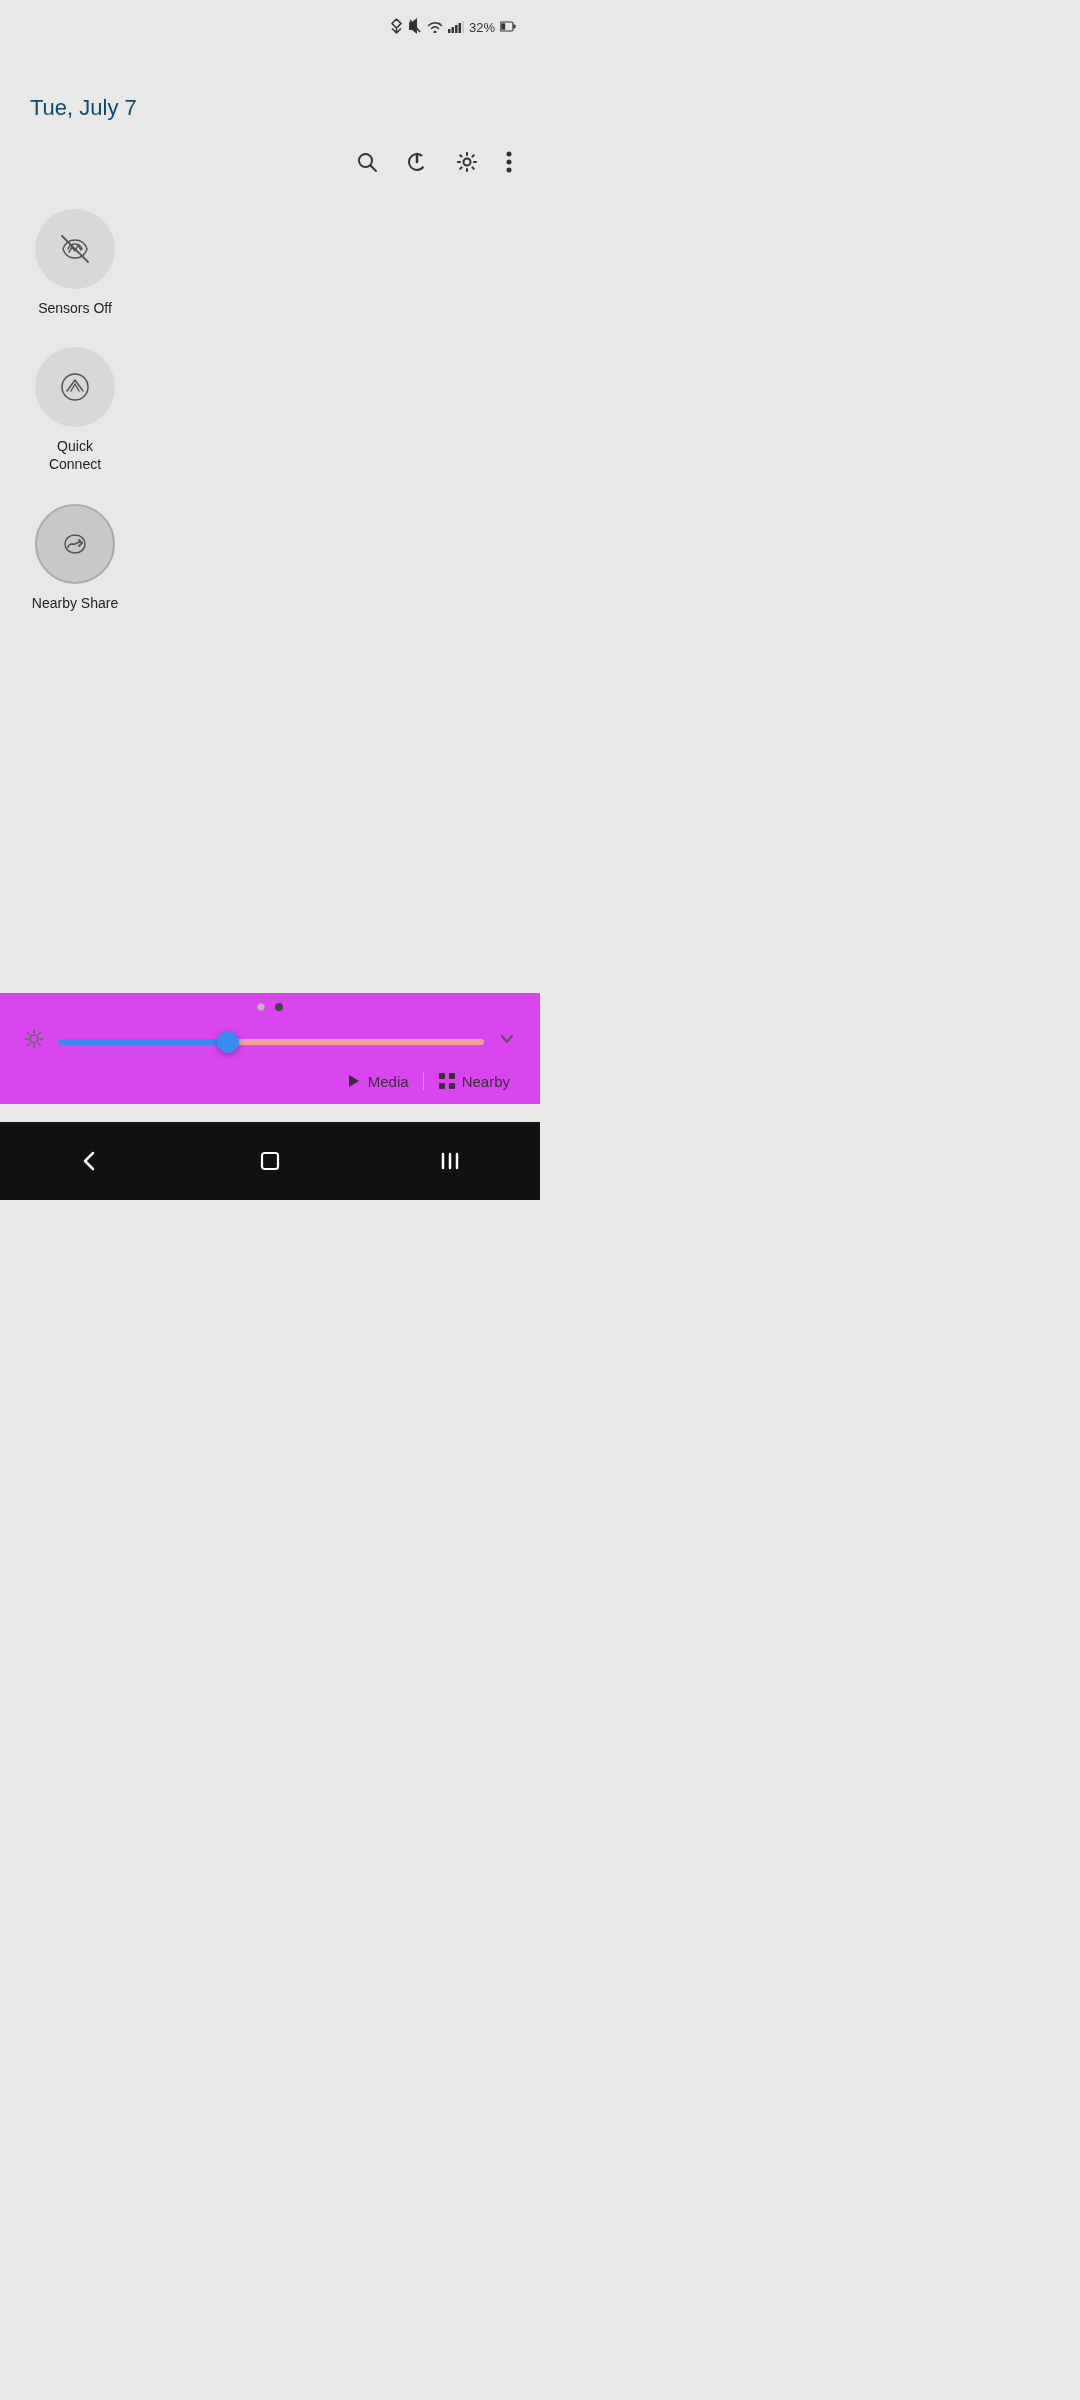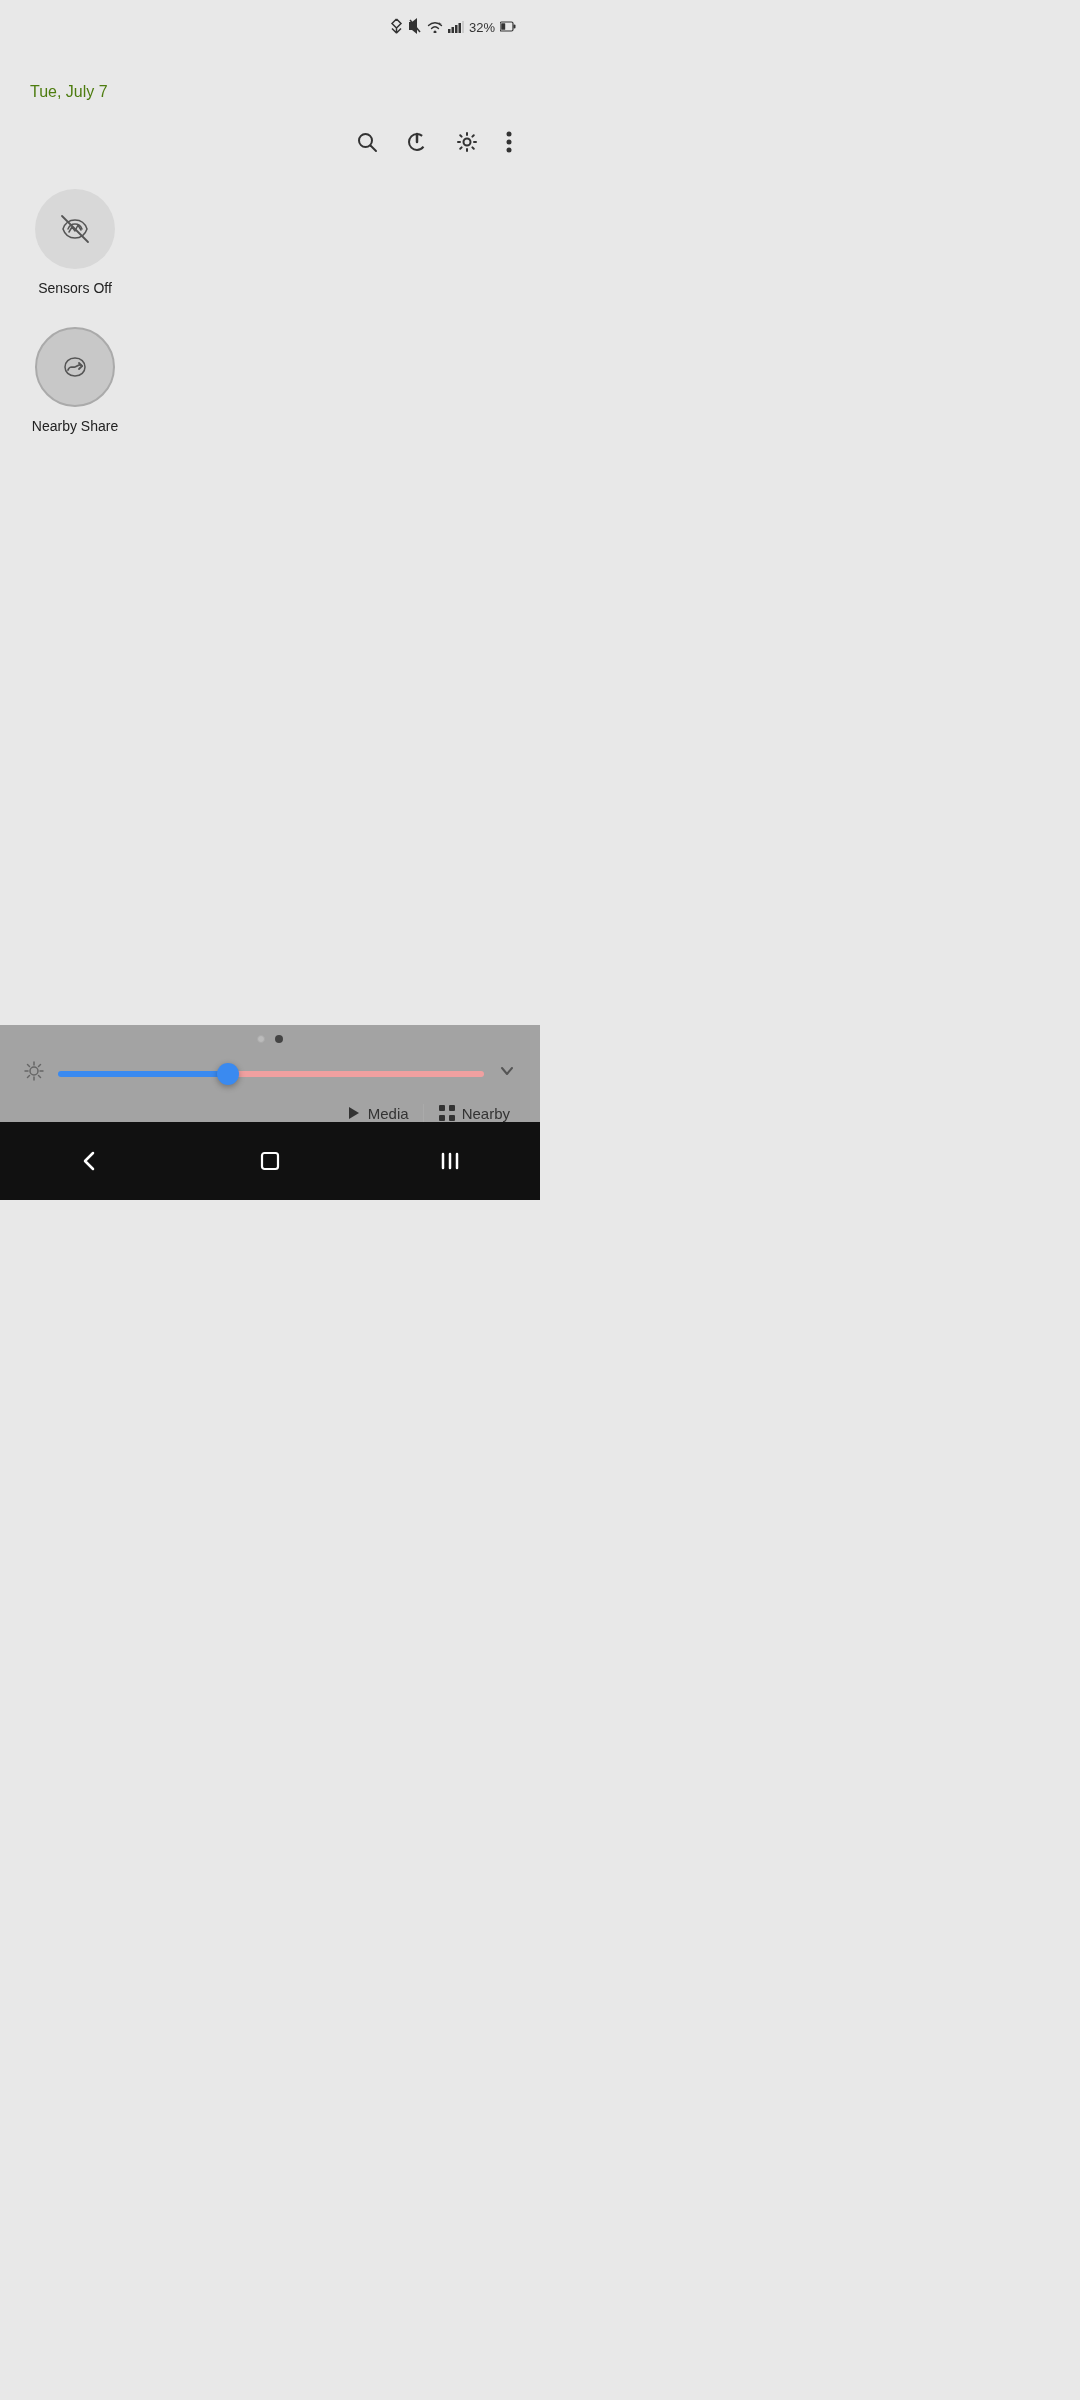--- a/index.html
+++ b/index.html
@@ -41,23 +41,23 @@
       padding: 30px 30px 20px 30px;
     }
     .clock-time {
       font-size: 72px;
       font-weight: 300;
       color: #1a1a1a;
       line-height: 1;
       letter-spacing: -2px;
     }
     .clock-date {
-      font-size: 16px;
-      color: #4d7c0f;
-      margin-top: 8px;
+      font-size: 22px;
+      color: #0c4a6e;
+      margin-top: 20px;
       font-weight: 400;
     }
 
     
     .quick-toolbar {
       display: flex;
       justify-content: flex-end;
       align-items: center;
       padding: 10px 28px;
       gap: 28px;
@@ -106,24 +106,24 @@
 
     
     .tile-svg {
       width: 34px;
       height: 34px;
     }
 
     
     .bottom-section {
       position: absolute;
-      bottom: 64px;
+      bottom: 96px;
       left: 0;
       right: 0;
-      background: #a3a3a3;
+      background: #d946ef;
     }
 
     
     .page-indicators {
       display: flex;
       justify-content: center;
       gap: 10px;
       padding: 10px 0;
     }
     .dot {
@@ -317,20 +317,31 @@
       <svg class="tile-svg" viewBox="0 0 34 34" fill="none">
         <path d="M5 17 Q8 8 17 8 Q26 8 29 17 Q26 26 17 26 Q8 26 5 17Z" stroke="#555" stroke-width="1.5" fill="none"></path>
         <path d="M10 17 Q12 12 17 12 Q22 12 24 17" stroke="#555" stroke-width="1.5" fill="none" stroke-linecap="round"></path>
         <polyline points="11,20 14,15 17,19 20,13 23,18" stroke="#555" stroke-width="1.5" fill="none" stroke-linecap="round" stroke-linejoin="round"></polyline>
         <line x1="4" y1="4" x2="30" y2="30" stroke="#555" stroke-width="1.8" stroke-linecap="round"></line>
       </svg>
     </div>
     <span class="tile-label">Sensors Off</span>
   </div>
 
+  <div class="tile">
+    <div class="tile-circle">
+      <svg class="tile-svg" viewBox="0 0 34 34" fill="none">
+
+        <circle cx="17" cy="17" r="13" stroke="#555" stroke-width="1.5" fill="none"></circle>
+        <path d="M9 21 L17 10 L25 21" stroke="#555" stroke-width="1.5" fill="none" stroke-linecap="round" stroke-linejoin="round"></path>
+        <path d="M13 21 L17 14 L21 21" stroke="#555" stroke-width="1.5" fill="none" stroke-linecap="round" stroke-linejoin="round"></path>
+      </svg>
+    </div>
+    <span class="tile-label">Quick<br>Connect</span>
+  </div>
 
   <div class="tile">
     <div class="tile-circle active">
       <svg class="tile-svg" viewBox="0 0 34 34" fill="none">
 
         <path d="M7 17 C7 12 11 8 17 8 C23 8 27 12 27 17 C27 22 23 26 17 26 C11 26 7 22 7 17Z" stroke="#555" stroke-width="1.5" fill="none"></path>
         <path d="M10 20 C12 15 14 18 17 17 C20 16 22 13 24 16" stroke="#555" stroke-width="1.8" fill="none" stroke-linecap="round"></path>
         <path d="M21 13 L24 16 L21 19" stroke="#555" stroke-width="1.8" fill="none" stroke-linecap="round" stroke-linejoin="round"></path>
       </svg>
     </div>

